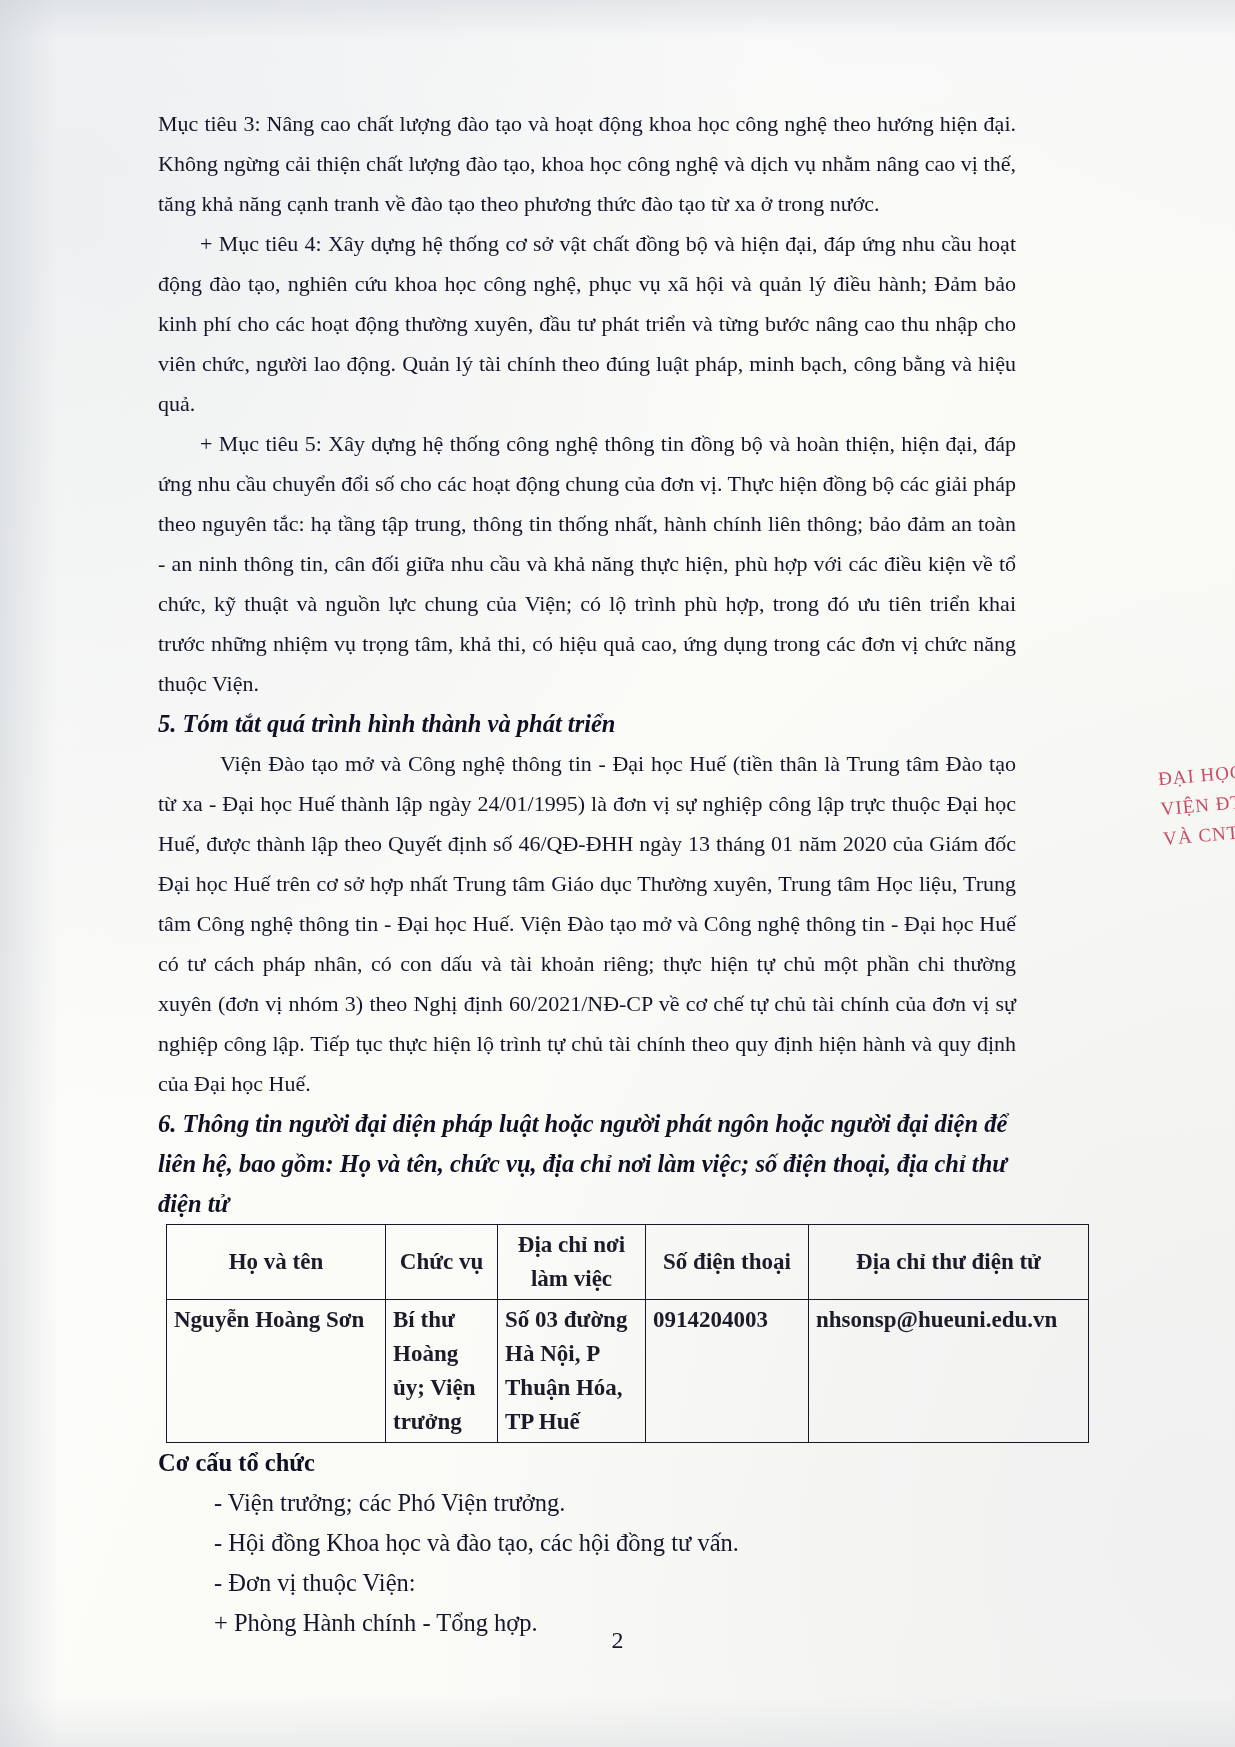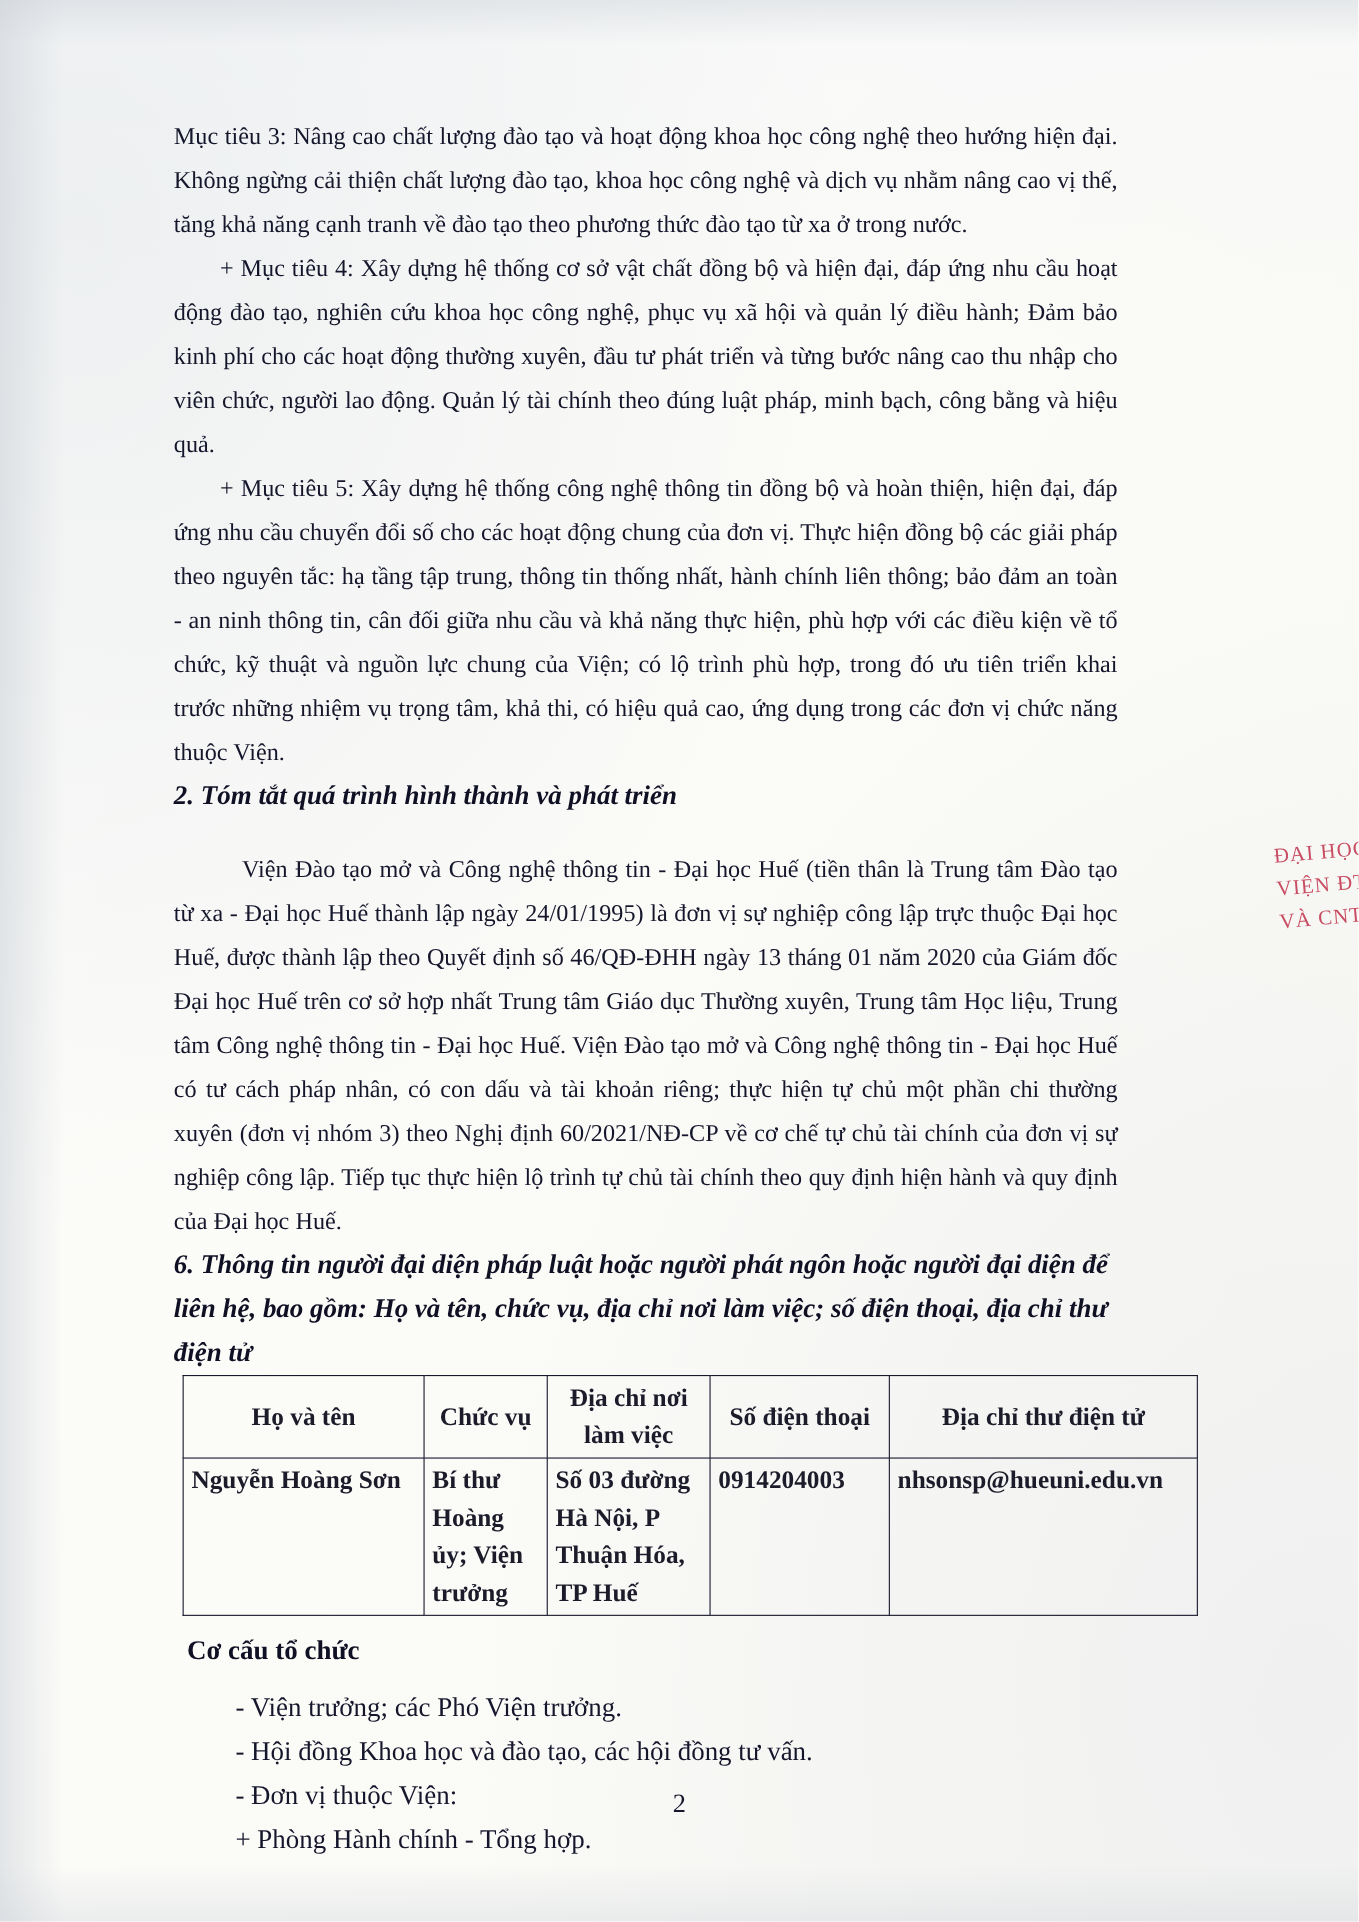--- a/index.html
+++ b/index.html
@@ -41,36 +41,35 @@
     line-height: 40px;
     text-align: justify;
     text-justify: inter-word;
     color: #15162b;
   }
   p.indent {
     text-indent: 42px;
   }
   p.indent-lg {
     text-indent: 62px;
-    margin-top: 26px;
   }
   .heading {
     font-weight: bold;
     font-style: italic;
     font-size: 24.5px;
     line-height: 40px;
     margin: 0;
     color: #101024;
   }
   .heading-plain {
     font-weight: bold;
     font-style: normal;
     font-size: 24.5px;
     line-height: 40px;
-    margin: 12px;
+    margin: 0;
     color: #101024;
   }
   .bullet-line {
     margin: 0;
     font-size: 24.5px;
     line-height: 40px;
     padding-left: 56px;
     color: #15162b;
   }
   table.info {
@@ -152,21 +151,21 @@
   <div class="edge-shadow-left"></div>
   <div class="edge-shadow-top"></div>
   <div class="edge-shadow-bottom"></div>
 
   <div class="content">
 
     <p>Mục tiêu 3: Nâng cao chất lượng đào tạo và hoạt động khoa học công nghệ theo hướng hiện đại. Không ngừng cải thiện chất lượng đào tạo, khoa học công nghệ và dịch vụ nhằm nâng cao vị thế, tăng khả năng cạnh tranh về đào tạo theo phương thức đào tạo từ xa ở trong nước.</p>
     <p class="indent">+ Mục tiêu 4: Xây dựng hệ thống cơ sở vật chất đồng bộ và hiện đại, đáp ứng nhu cầu hoạt động đào tạo, nghiên cứu khoa học công nghệ, phục vụ xã hội và quản lý điều hành; Đảm bảo kinh phí cho các hoạt động thường xuyên, đầu tư phát triển và từng bước nâng cao thu nhập cho viên chức, người lao động. Quản lý tài chính theo đúng luật pháp, minh bạch, công bằng và hiệu quả.</p>
     <p class="indent">+ Mục tiêu 5: Xây dựng hệ thống công nghệ thông tin đồng bộ và hoàn thiện, hiện đại, đáp ứng nhu cầu chuyển đổi số cho các hoạt động chung của đơn vị. Thực hiện đồng bộ các giải pháp theo nguyên tắc: hạ tầng tập trung, thông tin thống nhất, hành chính liên thông; bảo đảm an toàn - an ninh thông tin, cân đối giữa nhu cầu và khả năng thực hiện, phù hợp với các điều kiện về tổ chức, kỹ thuật và nguồn lực chung của Viện; có lộ trình phù hợp, trong đó ưu tiên triển khai trước những nhiệm vụ trọng tâm, khả thi, có hiệu quả cao, ứng dụng trong các đơn vị chức năng thuộc Viện.</p>
 
-    <div class="heading">2. Tóm tắt quá trình hình thành và phát triển</div>
+    <div class="heading">5. Tóm tắt quá trình hình thành và phát triển</div>
     <p class="indent-lg">Viện Đào tạo mở và Công nghệ thông tin - Đại học Huế (tiền thân là Trung tâm Đào tạo từ xa - Đại học Huế thành lập ngày 24/01/1995) là đơn vị sự nghiệp công lập trực thuộc Đại học Huế, được thành lập theo Quyết định số 46/QĐ-ĐHH ngày 13 tháng 01 năm 2020 của Giám đốc Đại học Huế trên cơ sở hợp nhất Trung tâm Giáo dục Thường xuyên, Trung tâm Học liệu, Trung tâm Công nghệ thông tin - Đại học Huế. Viện Đào tạo mở và Công nghệ thông tin - Đại học Huế có tư cách pháp nhân, có con dấu và tài khoản riêng; thực hiện tự chủ một phần chi thường xuyên (đơn vị nhóm 3) theo Nghị định 60/2021/NĐ-CP về cơ chế tự chủ tài chính của đơn vị sự nghiệp công lập. Tiếp tục thực hiện lộ trình tự chủ tài chính theo quy định hiện hành và quy định của Đại học Huế.</p>
 
     <div class="heading">6. Thông tin người đại diện pháp luật hoặc người phát ngôn hoặc người đại diện để liên hệ, bao gồm: Họ và tên, chức vụ, địa chỉ nơi làm việc; số điện thoại, địa chỉ thư điện tử</div>
 
     <table class="info">
       <thead>
         <tr>
           <th class="col-name">Họ và tên</th>
           <th class="col-pos">Chức vụ</th>
           <th class="col-addr">Địa chỉ nơi làm việc</th>

